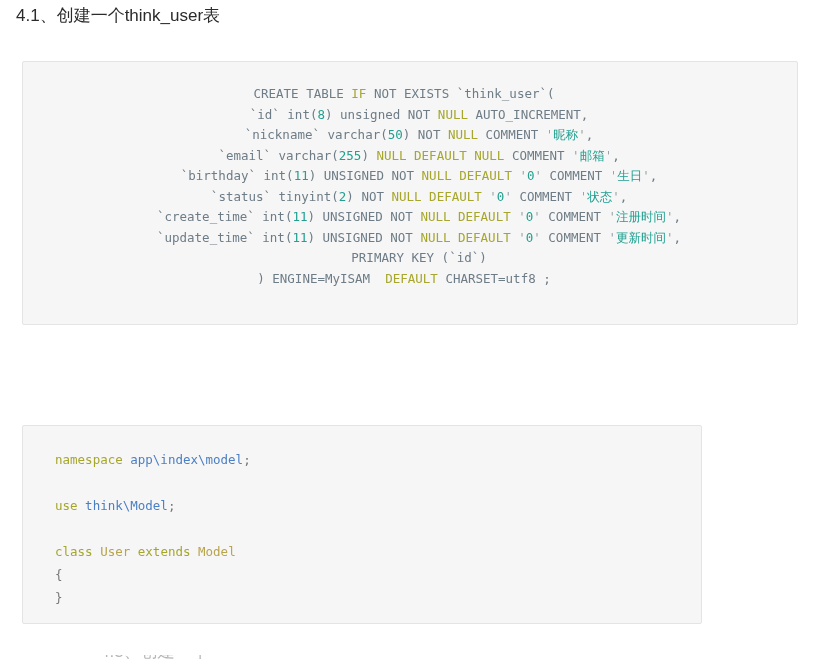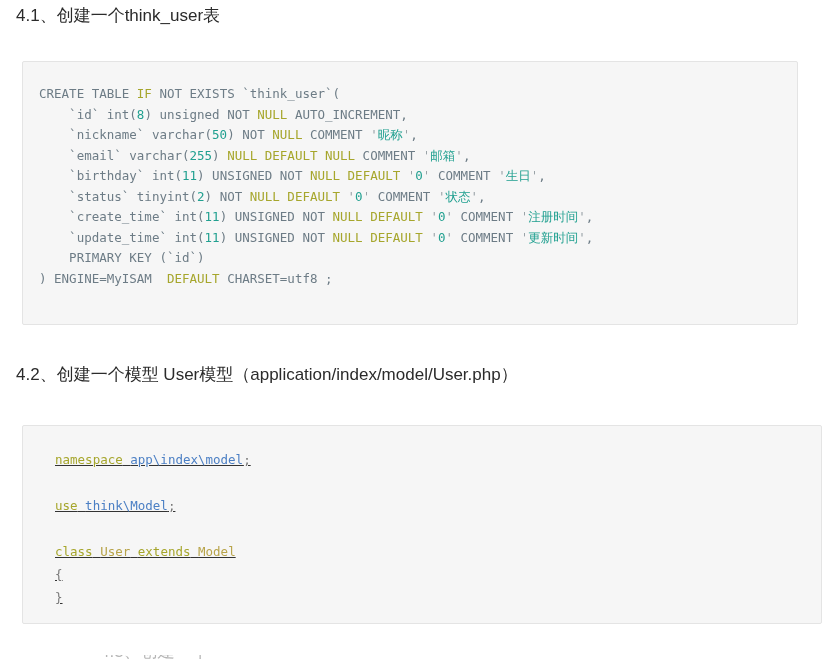--- a/index.html
+++ b/index.html
@@ -46,29 +46,29 @@
     border-radius: 2px;
     overflow: hidden;
   }
 
   .code-sql {
     left: 22px;
     top: 61px;
     width: 776px;
     height: 264px;
     padding: 22px 28px 18px 16px;
+    text-align: center;
   }
 
   .code-php {
     left: 22px;
     top: 425px;
-    width: 800px;
+    width: 680px;
     height: 199px;
     padding: 22px 16px 18px 16px;
-    text-decoration: underline;
   }
 
   pre.code {
     margin: 0;
     padding: 0;
     font-family: "DejaVu Sans Mono", "Liberation Mono", monospace;
     font-size: 12.5px;
     line-height: 20.5px;
     color: #6d7c86;
     white-space: pre;
@@ -122,21 +122,20 @@
 <span class="t-plain">    `nickname` varchar(</span><span class="t-num">50</span><span class="t-plain">) NOT </span><span class="t-kw">NULL</span><span class="t-plain"> COMMENT </span><span class="t-quote">'</span><span class="t-str">昵称</span><span class="t-quote">'</span><span class="t-plain">,</span>
 <span class="t-plain">    `email` varchar(</span><span class="t-num">255</span><span class="t-plain">) </span><span class="t-kw">NULL DEFAULT NULL</span><span class="t-plain"> COMMENT </span><span class="t-quote">'</span><span class="t-str">邮箱</span><span class="t-quote">'</span><span class="t-plain">,</span>
 <span class="t-plain">    `birthday` int(</span><span class="t-num">11</span><span class="t-plain">) UNSIGNED NOT </span><span class="t-kw">NULL DEFAULT</span><span class="t-plain"> </span><span class="t-quote">'</span><span class="t-num">0</span><span class="t-quote">'</span><span class="t-plain"> COMMENT </span><span class="t-quote">'</span><span class="t-str">生日</span><span class="t-quote">'</span><span class="t-plain">,</span>
 <span class="t-plain">    `status` tinyint(</span><span class="t-num">2</span><span class="t-plain">) NOT </span><span class="t-kw">NULL DEFAULT</span><span class="t-plain"> </span><span class="t-quote">'</span><span class="t-num">0</span><span class="t-quote">'</span><span class="t-plain"> COMMENT </span><span class="t-quote">'</span><span class="t-str">状态</span><span class="t-quote">'</span><span class="t-plain">,</span>
 <span class="t-plain">    `create_time` int(</span><span class="t-num">11</span><span class="t-plain">) UNSIGNED NOT </span><span class="t-kw">NULL DEFAULT</span><span class="t-plain"> </span><span class="t-quote">'</span><span class="t-num">0</span><span class="t-quote">'</span><span class="t-plain"> COMMENT </span><span class="t-quote">'</span><span class="t-str">注册时间</span><span class="t-quote">'</span><span class="t-plain">,</span>
 <span class="t-plain">    `update_time` int(</span><span class="t-num">11</span><span class="t-plain">) UNSIGNED NOT </span><span class="t-kw">NULL DEFAULT</span><span class="t-plain"> </span><span class="t-quote">'</span><span class="t-num">0</span><span class="t-quote">'</span><span class="t-plain"> COMMENT </span><span class="t-quote">'</span><span class="t-str">更新时间</span><span class="t-quote">'</span><span class="t-plain">,</span>
 <span class="t-plain">    PRIMARY KEY (`id`)</span>
 <span class="t-plain">) ENGINE=MyISAM  </span><span class="t-kw">DEFAULT</span><span class="t-plain"> CHARSET=utf8 ;</span></pre>
   </div>
 
-  <h3 class="section-heading heading-2">4.2、创建一个模型 User模型（application/index/model/User.php）</h3>
 
   <div class="code-block code-php">
     <pre class="code php"><span class="p-kw">namespace</span> <span class="p-ns">app\index\model</span><span class="p-punct">;</span>
 
 <span class="p-kw">use</span> <span class="p-ns">think\Model</span><span class="p-punct">;</span>
 
 <span class="p-kw">class</span> <span class="p-name">User</span> <span class="p-kw">extends</span> <span class="p-name">Model</span>
 <span class="p-punct">{</span>
 <span class="p-punct">}</span></pre>
   </div>

